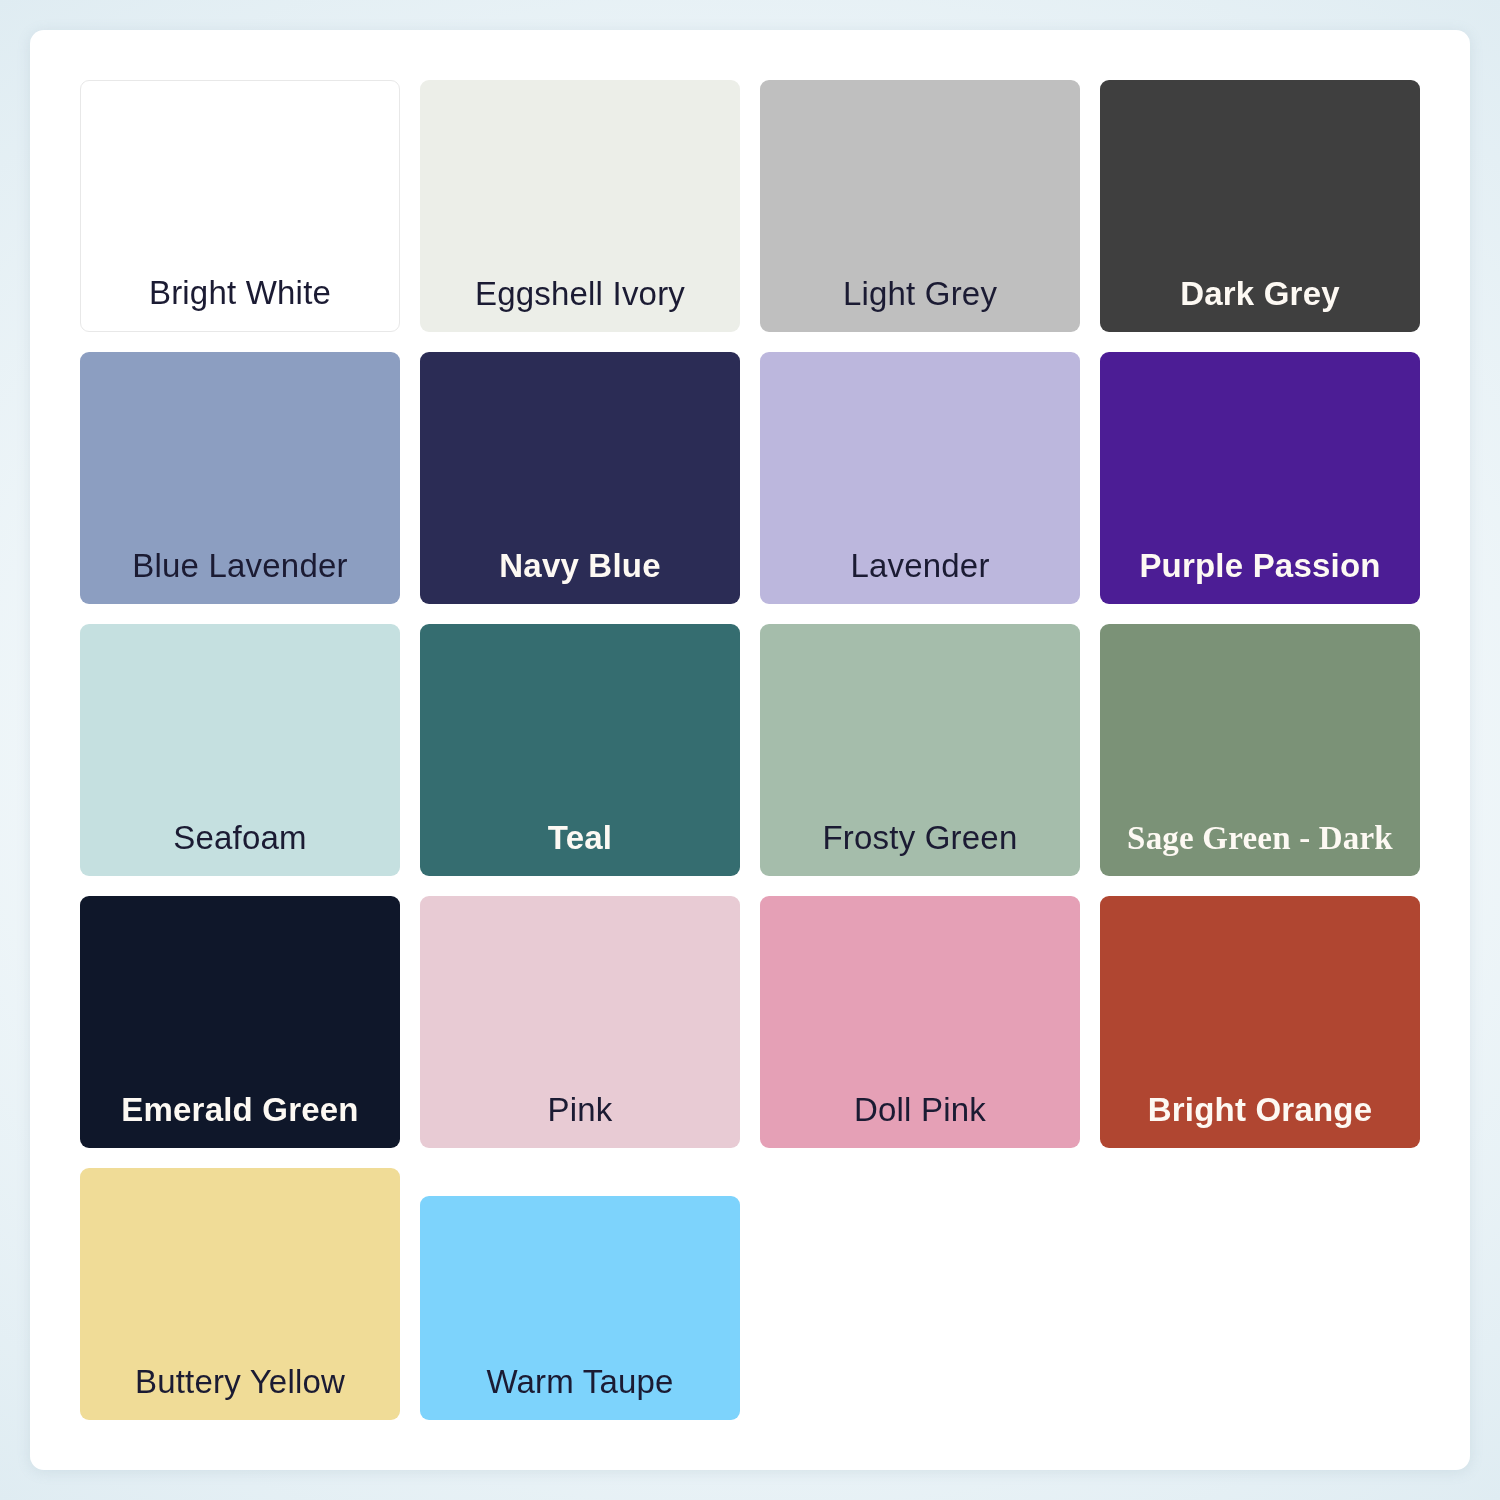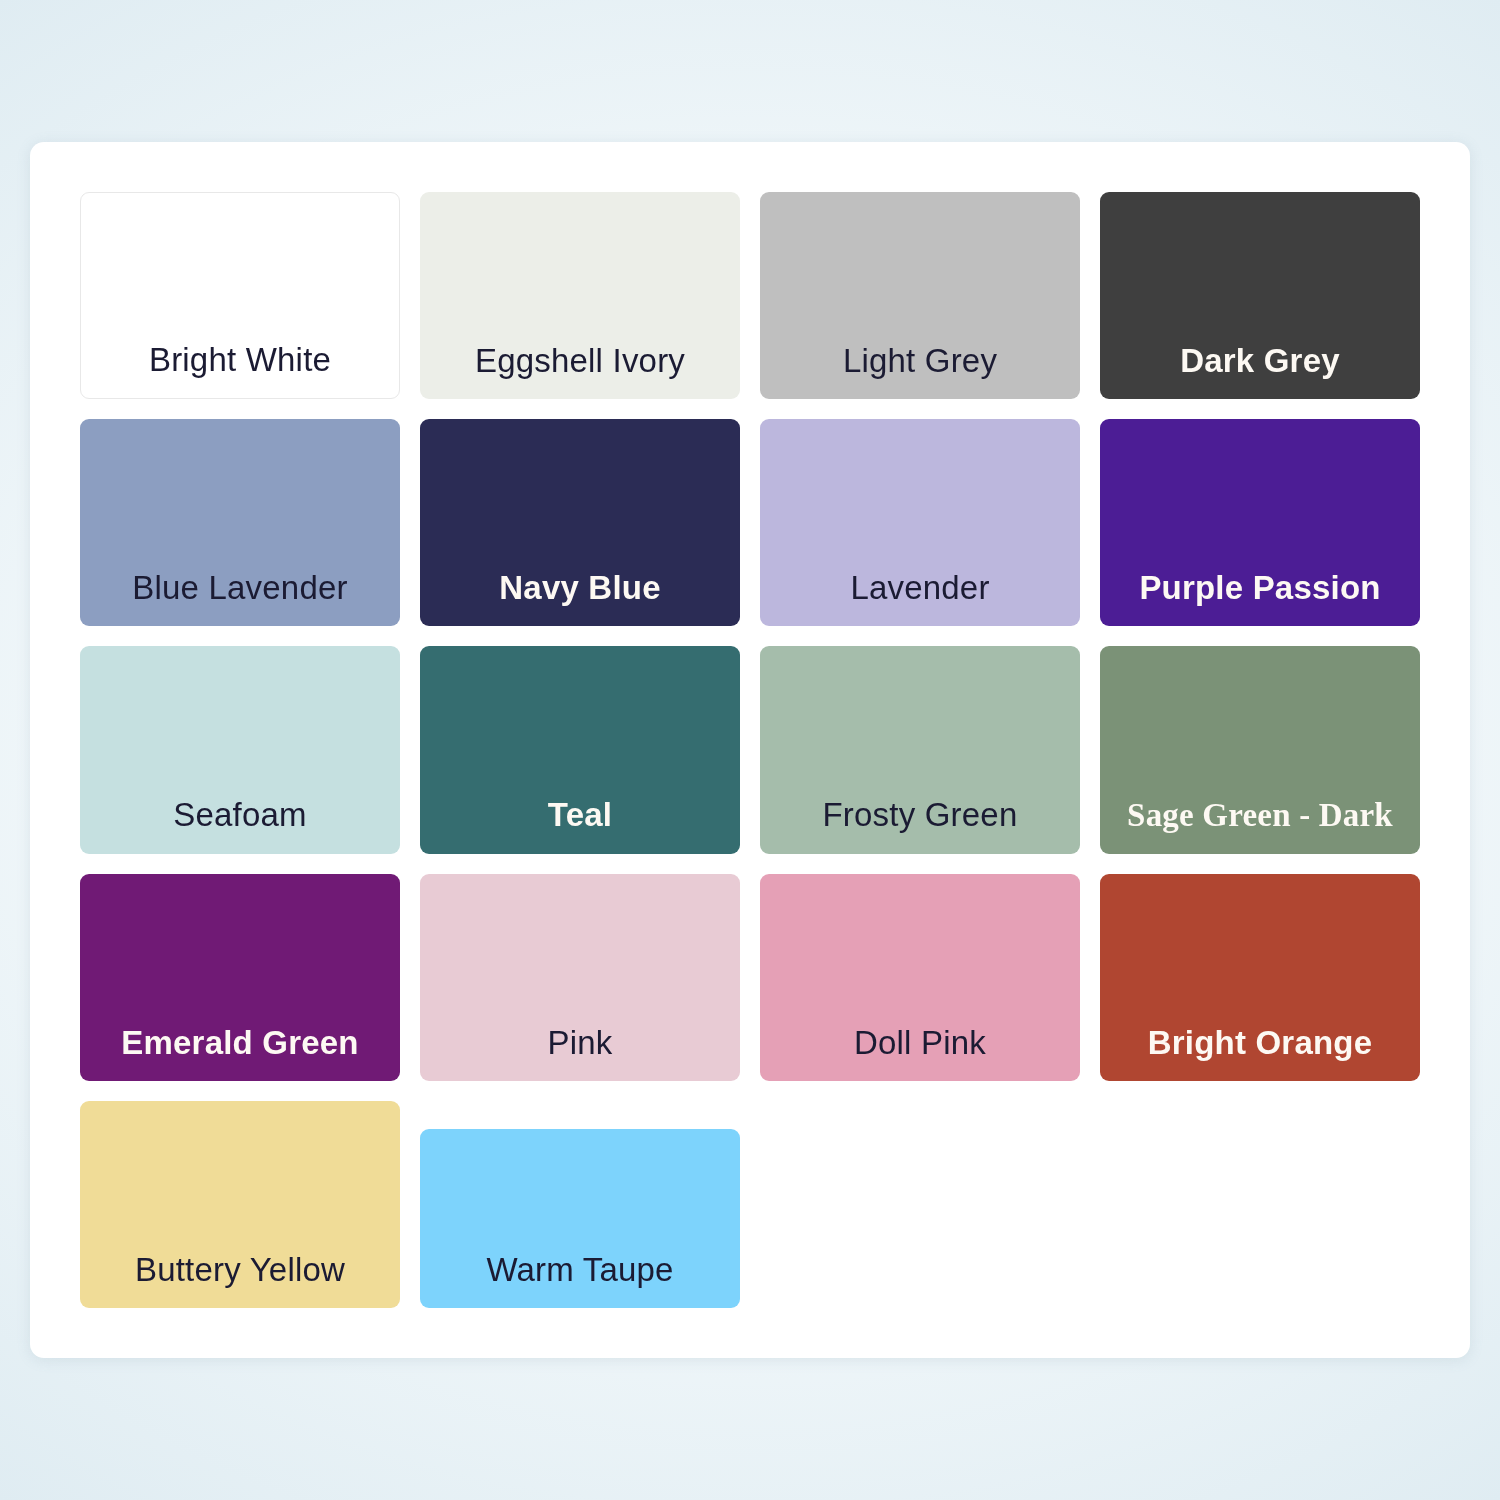--- a/index.html
+++ b/index.html
@@ -23,21 +23,21 @@
   .backdrop {
     position: absolute;
     inset: 0;
     background:
       radial-gradient(ellipse 140% 110% at 50% 50%, #ffffff 0%, #f4f9fb 26%, #dfecf2 58%, #cbdfe9 85%, #c6dce7 100%);
   }
 
   .palette-card {
     position: relative;
     width: 1440px;
-    height: 1216px;
+    height: 1440px;
     background: #ffffff;
     border-radius: 14px;
     padding: 50px;
     display: grid;
     grid-template-columns: repeat(4, 1fr);
     grid-template-rows: repeat(5, 1fr);
     gap: 20px;
     box-shadow: 0 2px 14px rgba(110, 140, 160, 0.16);
   }
 
@@ -113,21 +113,21 @@
     </div>
     <div class="swatch light-text" style="background-color: rgb(53, 109, 112);">
       <span class="swatch-label">Teal</span>
     </div>
     <div class="swatch dark-text" style="background-color: rgb(165, 189, 171);">
       <span class="swatch-label">Frosty Green</span>
     </div>
     <div class="swatch light-text" style="background-color: rgb(123, 146, 119); font-family: Liberation Serif, serif;">
       <span class="swatch-label">Sage Green - Dark</span>
     </div>
-    <div class="swatch light-text" style="background-color: #701a75;">
+    <div class="swatch light-text" style="background-color: #0f172a;">
       <span class="swatch-label">Emerald Green</span>
     </div>
     <div class="swatch dark-text" style="background-color: rgb(232, 203, 212);">
       <span class="swatch-label">Pink</span>
     </div>
     <div class="swatch dark-text" style="background-color: rgb(229, 160, 182);">
       <span class="swatch-label">Doll Pink</span>
     </div>
     <div class="swatch light-text" style="background-color: rgb(176, 70, 49);">
       <span class="swatch-label">Bright Orange</span>

